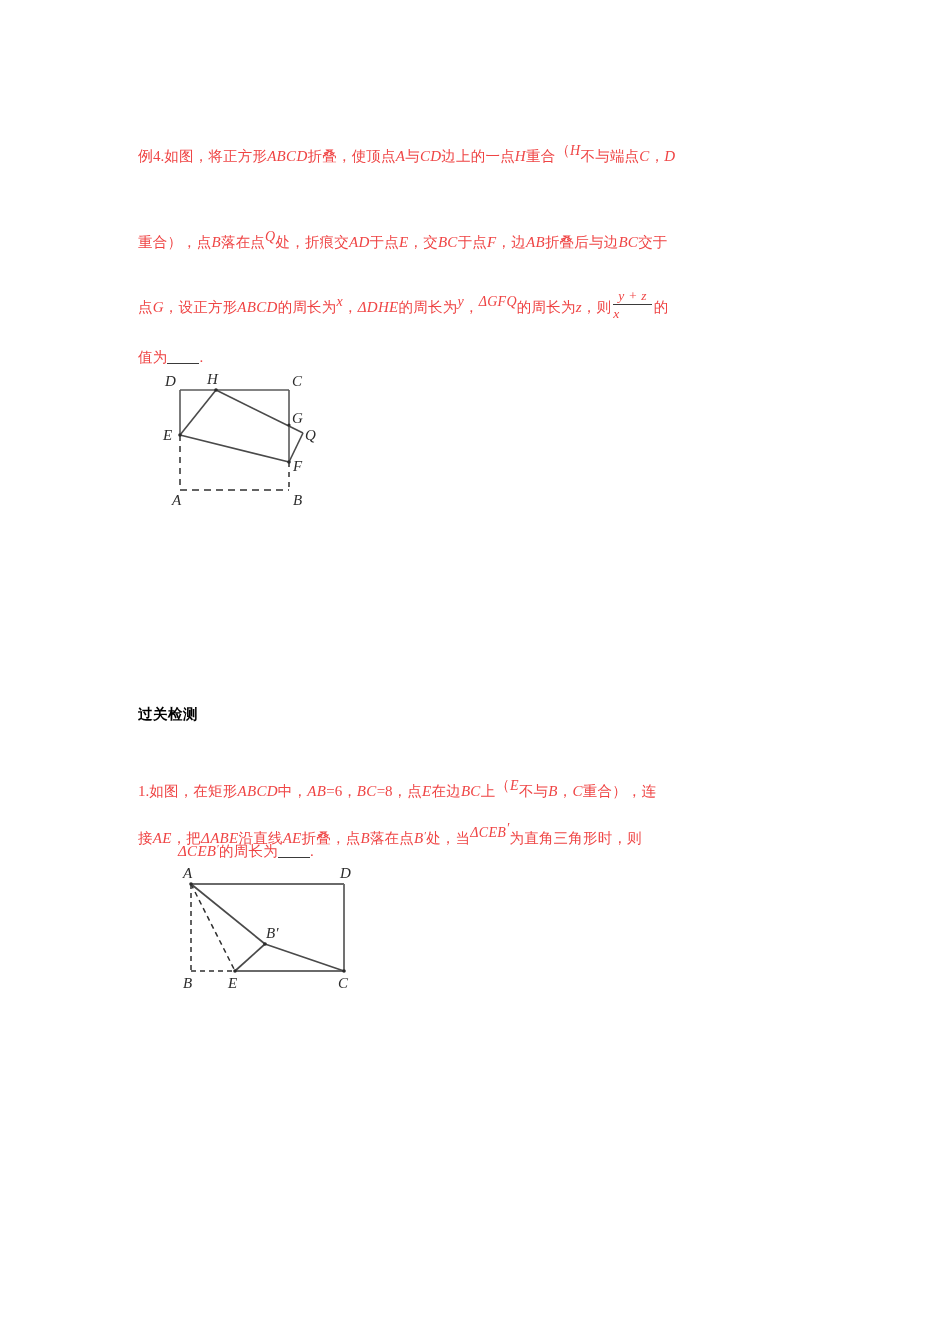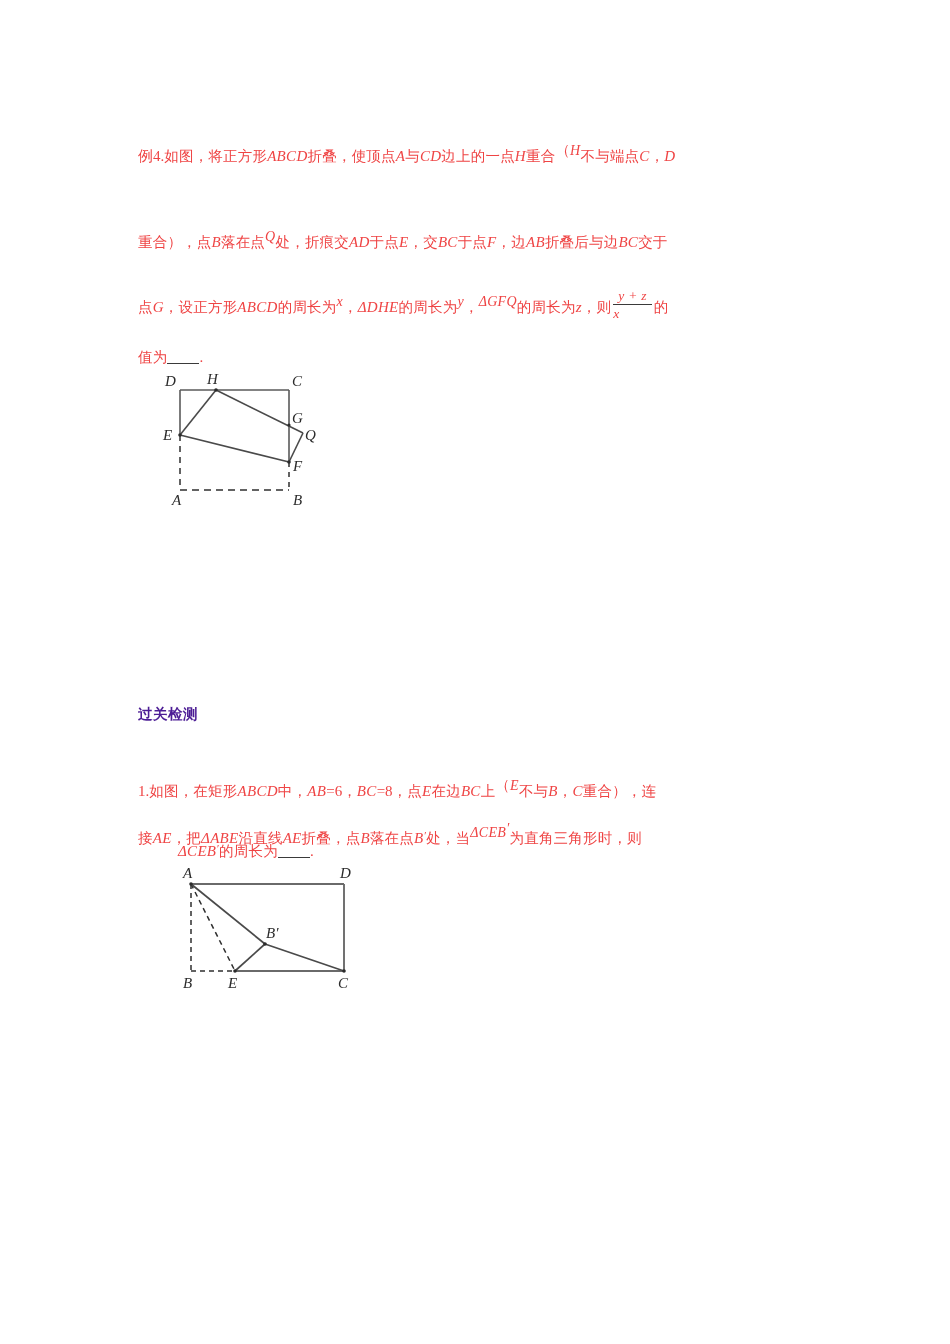--- a/index.html
+++ b/index.html
@@ -95,21 +95,21 @@
     font-size: 13.5px;
   }
 
   
   .section-head {
     position: absolute;
     left: 0;
     font-family: "DejaVu Sans", "Liberation Sans", sans-serif;
     font-size: 14.5px;
     font-weight: bold;
-    color: #4c1d95;
+    color: #000000;
     letter-spacing: 0.5px;
   }
 
   
   .figure {
     position: absolute;
   }
   .figure svg { display: block; }
   .lbl {
     font-family: "Liberation Serif", "DejaVu Serif", serif;

